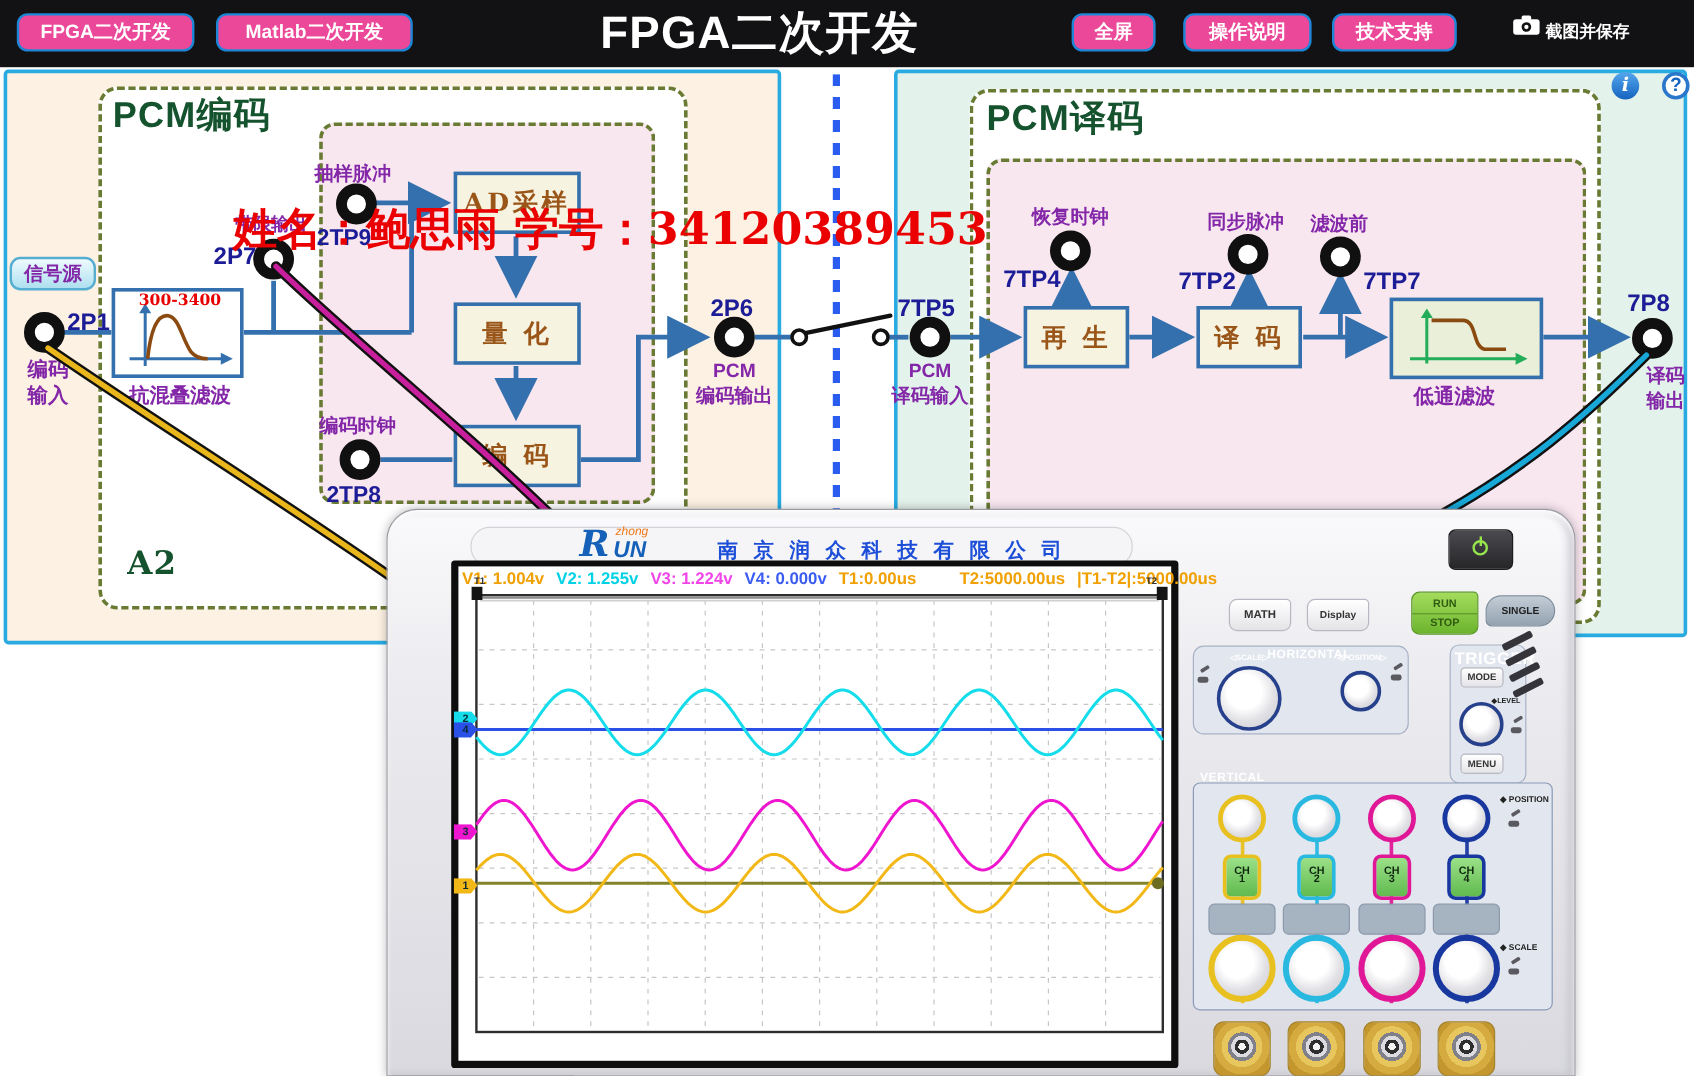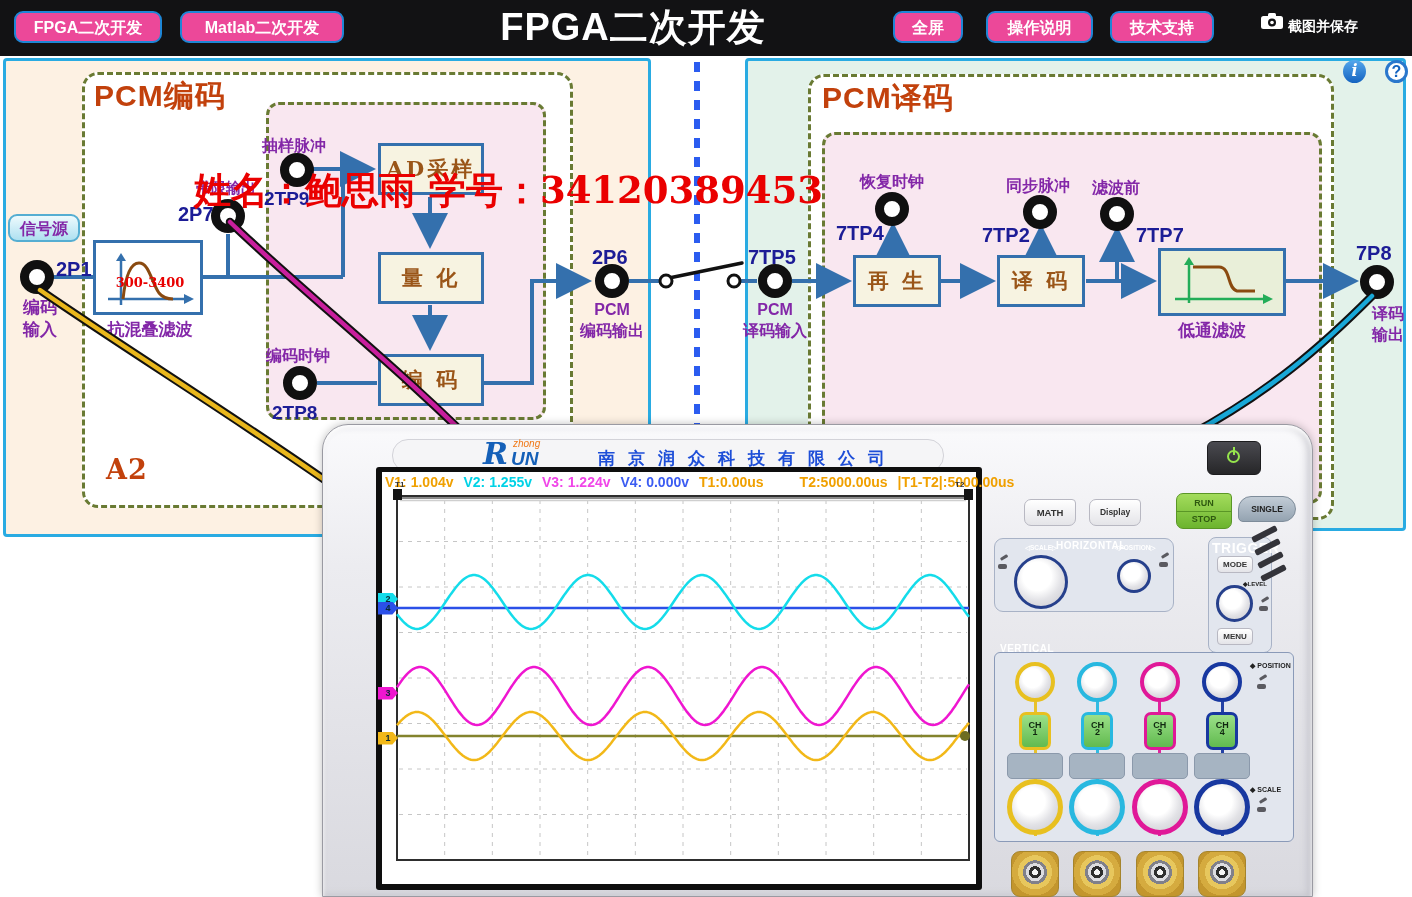--- a/index.html
+++ b/index.html
@@ -7,21 +7,21 @@
   .abs{position:absolute;}
   
   .titlebar{position:absolute;left:0;top:0;width:1412px;height:56px;background:#121214;}
   .tbtn{position:absolute;top:11px;height:32px;border:2px solid #1e86d6;border-radius:9px;background:#ec4899;color:#fff;font-weight:bold;font-size:16px;line-height:30px;text-align:center;box-sizing:border-box;cursor:pointer;}
   .apptitle{position:absolute;top:2px;left:468px;width:330px;color:#fff;font-size:38px;font-weight:bold;text-align:center;letter-spacing:1px;}
   .shot{position:absolute;top:18px;left:1288px;color:#fff;font-size:14px;font-weight:bold;}
   
   .cyanbox{position:absolute;border:3px solid #29abe2;border-radius:4px;box-sizing:border-box;}
   .dashedbox{position:absolute;border:3px dashed #697a33;border-radius:16px;box-sizing:border-box;}
   .divider{position:absolute;left:694px;top:62px;width:6px;height:362px;background:repeating-linear-gradient(180deg,#2b5cf0 0 10px,transparent 10px 19px);}
-  .sectitle{position:absolute;color:#c2410c;font-size:30px;font-weight:bold;letter-spacing:1px;}
+  .sectitle{position:absolute;color:#14532d;font-size:30px;font-weight:bold;letter-spacing:1px;}
   .block{position:absolute;background:#f7f3e1;border:3px solid #3470ad;box-sizing:border-box;color:#9a5518;font-family:"DejaVu Serif",serif;font-weight:bold;display:flex;align-items:center;justify-content:center;font-size:21px;letter-spacing:3px;}
   .navy{position:absolute;color:#1c1c96;font-weight:bold;font-size:20px;}
   .plabel{position:absolute;color:#8327a8;font-weight:bold;font-size:16px;white-space:pre-line;line-height:1.3;}
   .jack{position:absolute;width:16px;height:16px;background:#fff;border:9px solid #101010;border-radius:50%;box-sizing:content-box;cursor:pointer;}
   .pill{position:absolute;left:8px;top:214px;width:72px;height:28px;border:2px solid #55aed2;border-radius:9px;background:linear-gradient(180deg,#eefafd,#aee0f0);color:#8327a8;font-weight:bold;font-size:16px;text-align:center;line-height:25px;box-sizing:border-box;cursor:pointer;}
   .circleicon{position:absolute;width:23px;height:23px;border-radius:50%;text-align:center;cursor:pointer;box-sizing:border-box;}
   .overlaytext{position:absolute;left:194px;top:166px;color:#ea0000;font-size:37px;font-weight:bold;font-family:"DejaVu Serif",serif;white-space:nowrap;}
   
   .scopebody{position:absolute;left:322px;top:424px;width:991px;height:473px;background:linear-gradient(180deg,#fafafc 0%,#ececf0 30%,#d9d9df 100%);border:1px solid #9a9aa2;border-radius:26px 26px 0 0;box-sizing:border-box;box-shadow:inset 0 3px 4px #ffffff, inset -4px 0 8px #c0c0c8, 0 0 8px rgba(0,0,0,.25);}
   .foot{position:absolute;left:326px;top:856px;width:152px;height:41px;background:linear-gradient(180deg,#d2d2d7,#b7b7bd);border-radius:10px 14px 0 0;}
@@ -122,21 +122,21 @@
     <svg width="104" height="69" viewBox="0 0 104 69">
       <g stroke="#3470ad" stroke-width="2.5" fill="none">
         <path d="M25 62 V16"></path>
           <path d="M12 56 H92"></path>
       </g>
       <path d="M25 10 L20 18 L30 18 Z" fill="#3470ad"></path>
       <path d="M98 56 L88 51 L88 61 Z" fill="#3470ad"></path>
       <path d="M27 56 C30 28 36 20 43 20 C53 20 55 38 63 50 C67 55 72 56 77 56" stroke="#8a4a10" stroke-width="3" fill="none"></path>
     </svg>
   </div>
-  <div class="abs" style="left:105px;top:243px;width:90px;text-align:center;color:#e80000;font-weight:bold;font-size:13px;font-family:'DejaVu Serif',serif;margin-top:32px;">300-3400</div>
+  <div class="abs" style="left:105px;top:243px;width:90px;text-align:center;color:#e80000;font-weight:bold;font-size:13px;font-family:'DejaVu Serif',serif;">300-3400</div>
   <div class="plabel" style="left:100px;top:319px;width:100px;text-align:center;font-size:17px;">抗混叠滤波</div>
 
   <div class="block" style="left:378px;top:252px;width:106px;height:52px;">量 化</div>
   <div class="block" style="left:378px;top:143px;width:106px;height:52px;">AD采样</div>
   <div class="block" style="left:378px;top:354px;width:106px;height:52px;">编 码</div>
 
   <div class="plabel" style="left:262px;top:136px;">抽样脉冲</div>
   <div class="jack" style="left:280px;top:153px;"></div>
   <div class="navy" style="left:264px;top:188px;font-size:19px;">2TP9</div>
 

